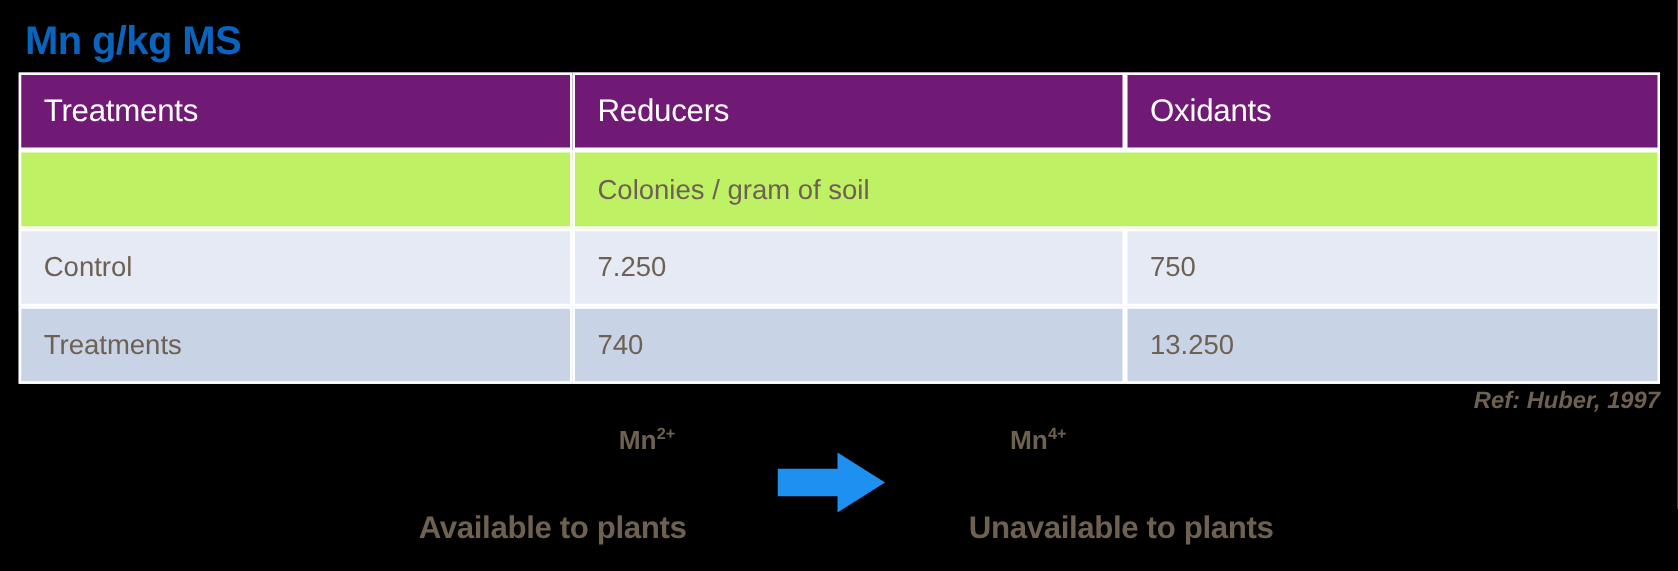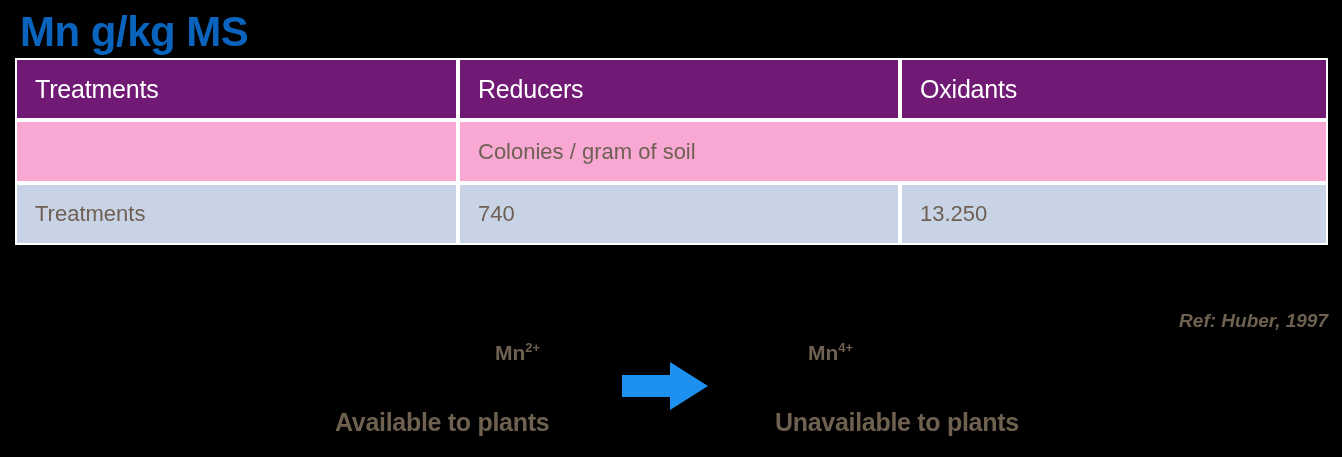--- a/index.html
+++ b/index.html
@@ -14,21 +14,21 @@
     overflow: hidden;
     font-family: "Liberation Sans", sans-serif;
     -webkit-font-smoothing: antialiased;
   }
 
   
   #slide-title {
     position: absolute;
     left: 20px;
     top: 12px;
-    font-size: 42px;
+    font-size: 32px;
     font-weight: bold;
     color: #0A64BE;
     letter-spacing: -0.5px;
     line-height: 40px;
     white-space: nowrap;
   }
 
   
   #data-table {
     position: absolute;
@@ -54,21 +54,21 @@
   thead th {
     background: #701a75;
     color: #ffffff;
     font-size: 25px;
     font-weight: bold;
     height: 58px;
     letter-spacing: -0.2px;
   }
 
   tr.row-band td {
-    background: #f9a8d4;
+    background: #bef264;
     height: 59px;
   }
   tr.row-light td {
     background: #e6eaf4;
     height: 58px;
   }
   tr.row-dark td {
     background: #c8d3e6;
     height: 58px;
   }
@@ -147,20 +147,25 @@
       <th>Treatments</th>
       <th>Reducers</th>
       <th>Oxidants</th>
     </tr>
   </thead>
   <tbody>
     <tr class="row-band">
       <td class="cell-text"></td>
       <td class="cell-text" colspan="2">Colonies / gram of soil</td>
     </tr>
+    <tr class="row-light">
+      <td class="cell-text">Control</td>
+      <td class="cell-text">7.250</td>
+      <td class="cell-text">750</td>
+    </tr>
     <tr class="row-dark">
       <td class="cell-text">Treatments</td>
       <td class="cell-text">740</td>
       <td class="cell-text">13.250</td>
     </tr>
   </tbody>
 </table>
 
 <div id="reference">Ref: Huber, 1997</div>
 

